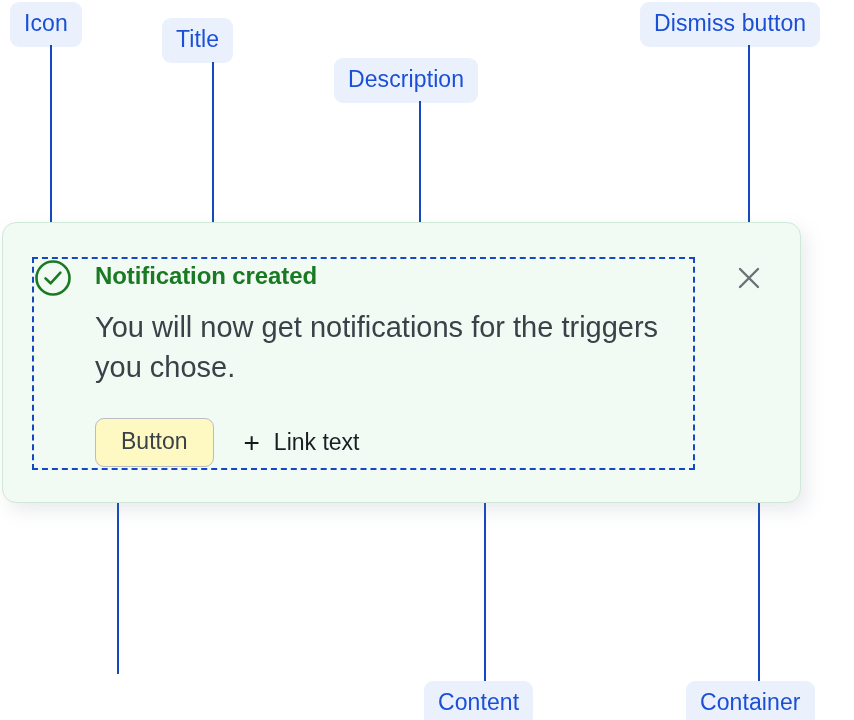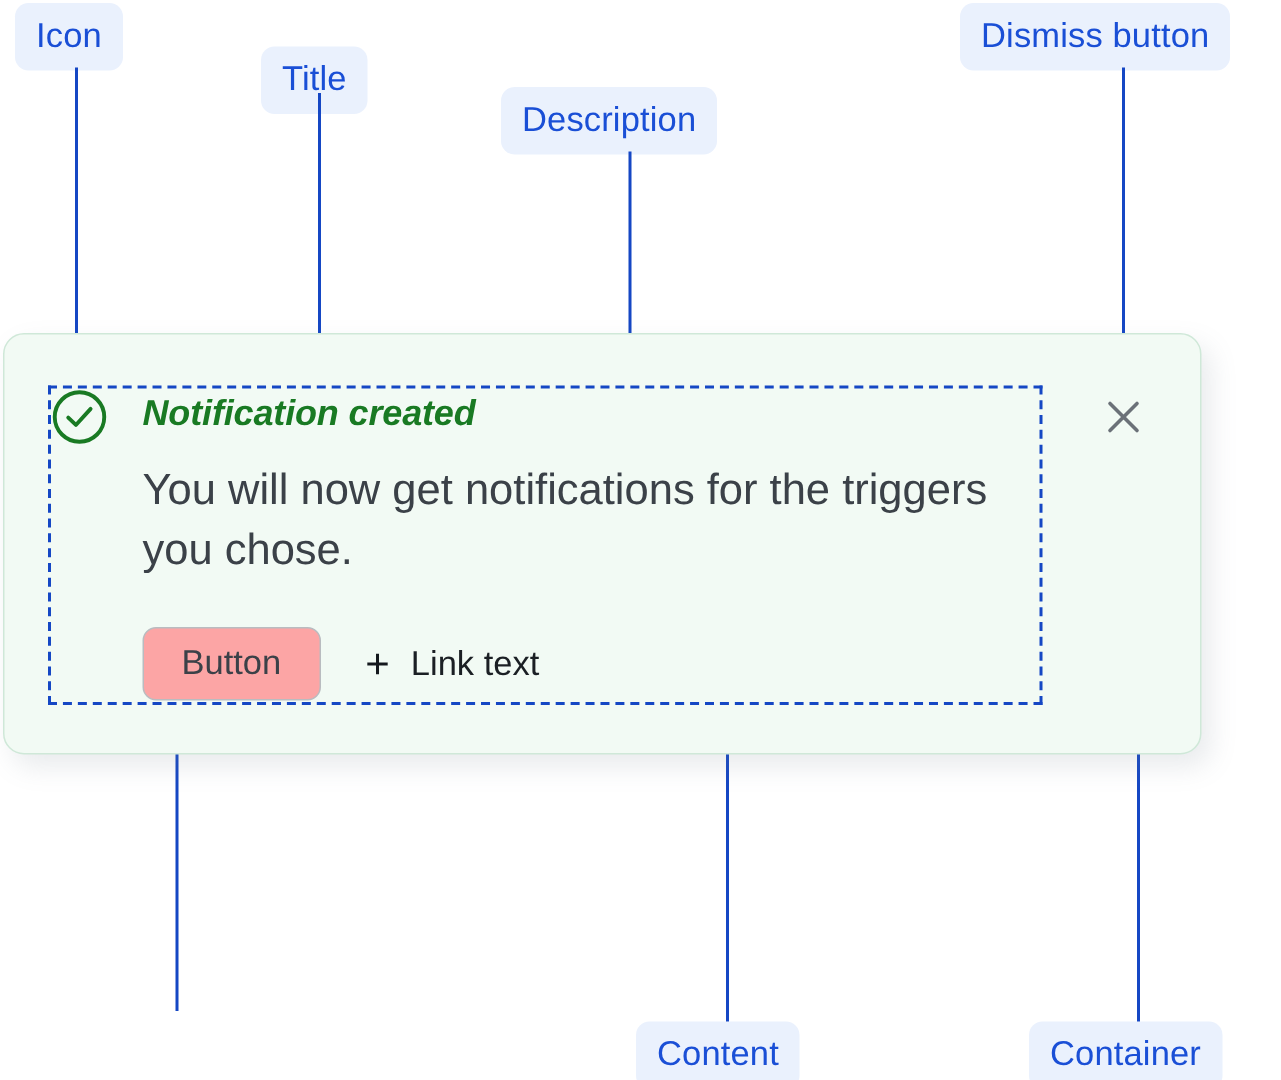--- a/index.html
+++ b/index.html
@@ -80,21 +80,20 @@
   }
 
   #title {
     position: absolute;
     left: 95px;
     top: 262px;
     font-size: 24px;
     font-weight: bold;
     color: #197a23;
     letter-spacing: -0.1px;
-    font-style: italic;
   }
 
   #description {
     position: absolute;
     left: 95px;
     top: 307px;
     width: 600px;
     font-size: 29px;
     line-height: 40px;
     color: #3b4148;
@@ -103,21 +102,21 @@
   #actions {
     position: absolute;
     left: 95px;
     top: 418px;
     display: flex;
     align-items: center;
     gap: 30px;
   }
 
   #action-button {
-    background: #fca5a5;
+    background: #fef9c3;
     border: 1px solid #b9bcc0;
     border-radius: 9px;
     font-family: "Liberation Sans", sans-serif;
     font-size: 23px;
     color: #3b4148;
     padding: 9px 25px 11px 25px;
     cursor: pointer;
   }
 
   #link-action {
@@ -147,21 +146,21 @@
     padding: 0;
   }
 </style>
 </head>
 <body>
 
 <div id="stage">
 
   <div class="pill" style="left:10px; top:2px;">Icon</div>
 
-  <div class="pill" style="left:174px; top:18px;margin-top:13px;">Title</div>
+  <div class="pill" style="left:162px; top:18px;">Title</div>
 
   <div class="pill" style="left:334px; top:58px;">Description</div>
 
   <div class="pill" style="left:640px; top:2px;">Dismiss button</div>
 
 
   <div class="pill" style="left:424px; top:681px;">Content</div>
 
   <div class="pill" style="left:686px; top:681px;">Container</div>
 

